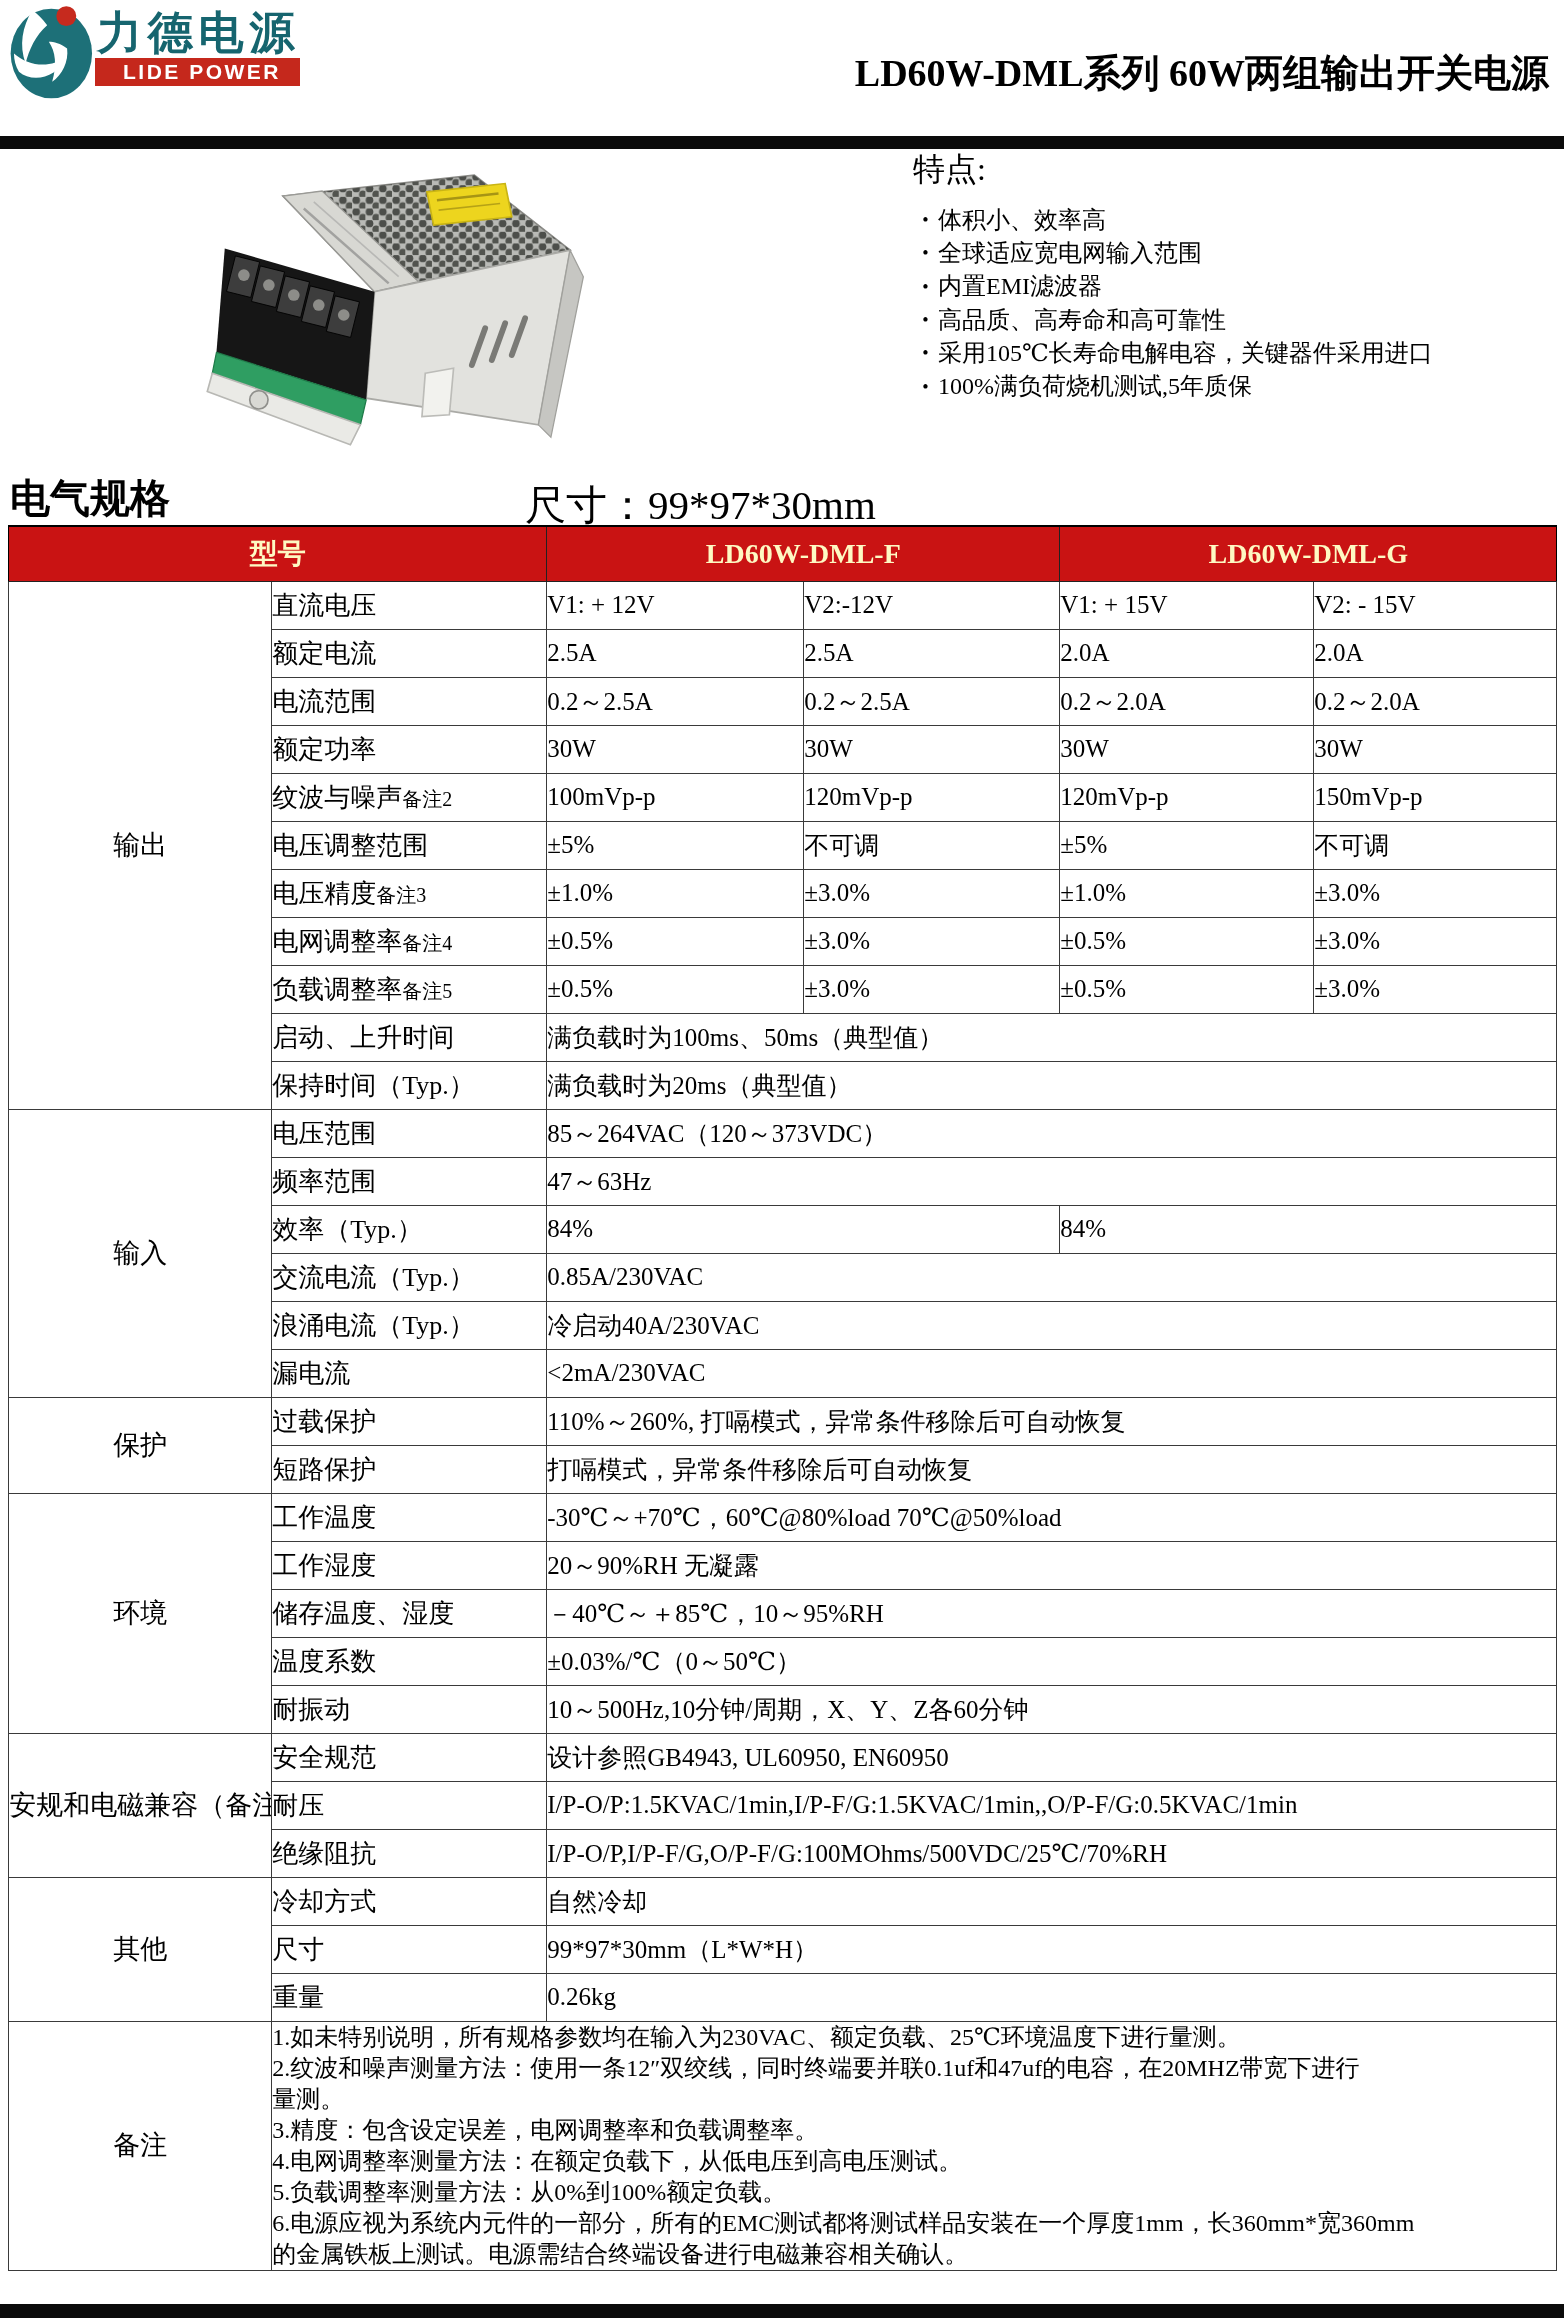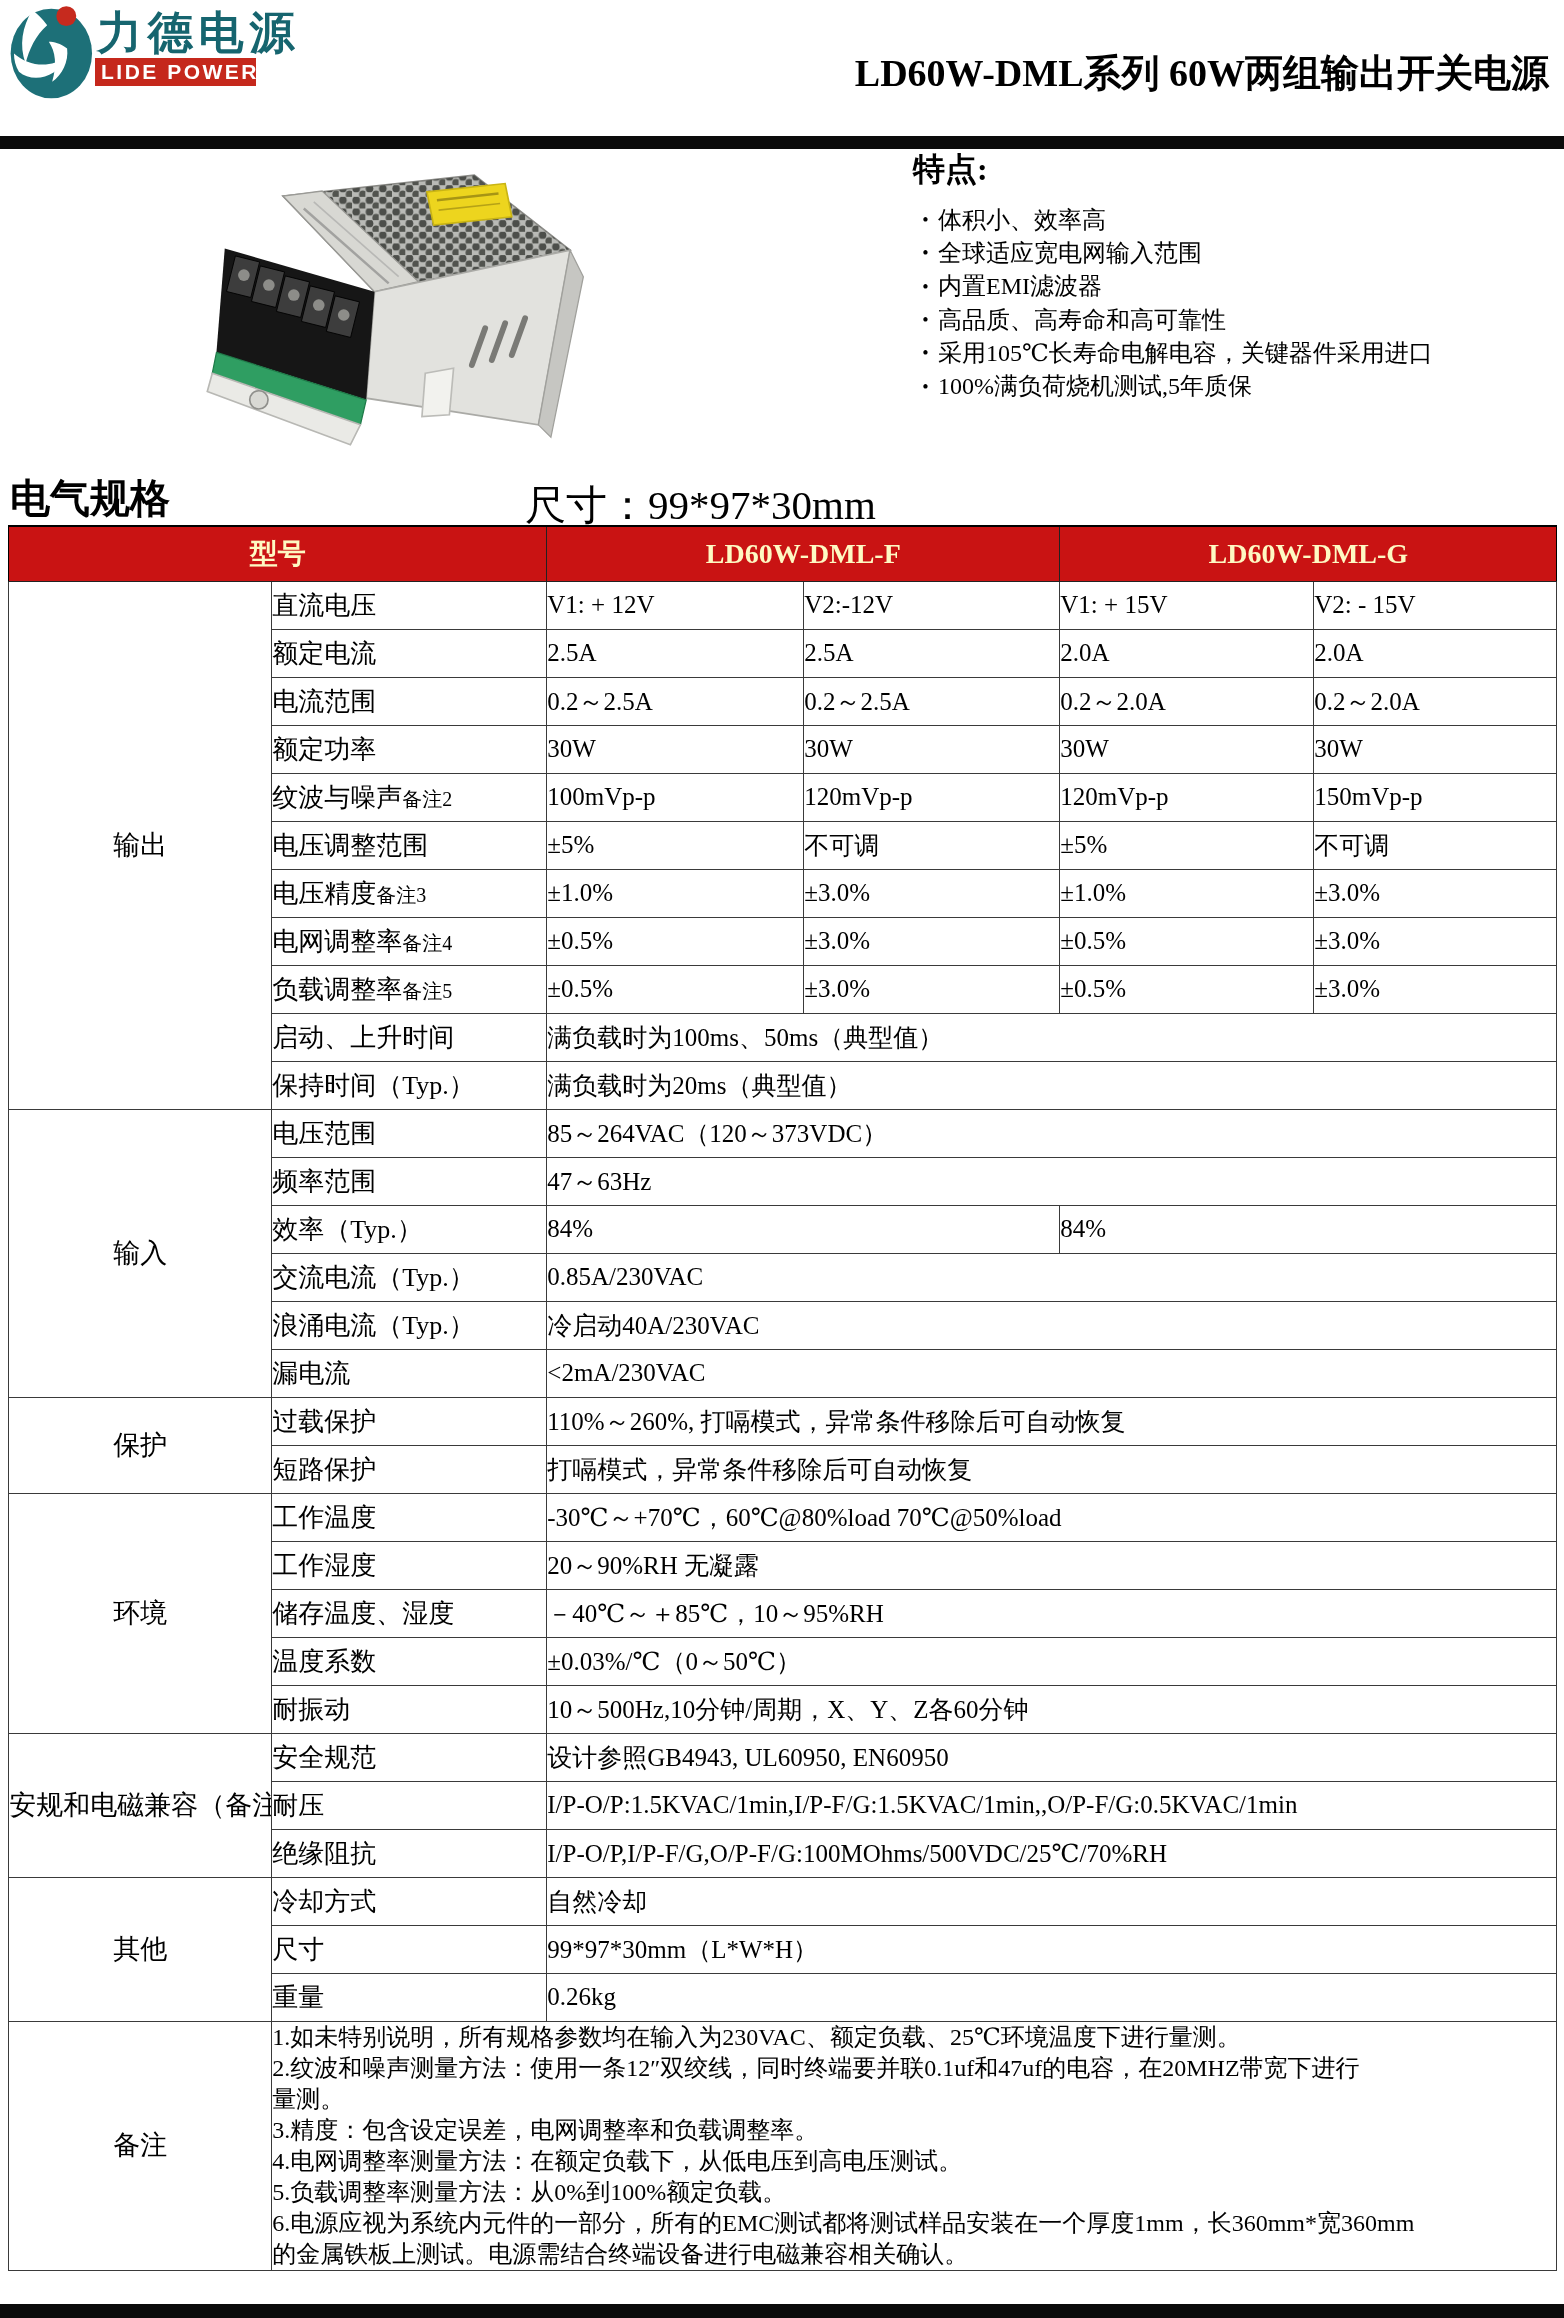--- a/index.html
+++ b/index.html
@@ -10,35 +10,35 @@
   html,body{margin:0;padding:0;}
   body{
     width:1564px;height:2319px;position:relative;background:#fff;
     font-family:"Liberation Serif","DejaVu Serif",serif;color:#000;
     overflow:hidden;
   }
   
   .logo-mark{position:absolute;left:6.7px;top:1.7px;width:92px;height:98px;}
   .logo-cn{position:absolute;left:97px;top:3.3px;font-size:45px;font-weight:bold;
     color:var(--logo-teal);letter-spacing:5.8px;white-space:nowrap;font-family:Liberation Mono, monospace;}
-  .logo-en-box{position:absolute;left:95px;top:58px;width:161px;height:28px;
+  .logo-en-box{position:absolute;left:95px;top:58px;width:205px;height:28px;
     background:var(--logo-red);display:flex;align-items:center;justify-content:center;padding-left:9px;}
   .logo-en{font-family:"Liberation Sans","DejaVu Sans",sans-serif;font-size:21px;
     font-weight:bold;color:#fff;letter-spacing:2.5px;white-space:nowrap;}
   .doc-title{position:absolute;left:716px;top:48px;width:833px;text-align:right;
     font-size:38px;font-weight:bold;white-space:nowrap;}
   .top-bar{position:absolute;left:0;top:136px;width:1564px;height:13.3px;background:var(--bar);}
   .bottom-bar{position:absolute;left:0;top:2304px;width:1564px;height:15px;background:var(--bar);}
 
   
   .product{position:absolute;left:179px;top:150px;width:416px;height:325px;}
 
   
   .features{position:absolute;left:913px;top:148px;width:645px;}
-  .features-heading{font-size:32px;font-weight:bold;margin:0 0 11.7px 0;}
+  .features-heading{font-size:32px;font-weight:normal;margin:0 0 11.7px 0;}
   .feature-list{list-style:none;margin:0;padding:0;}
   .feature-item{font-size:24px;line-height:33px;white-space:nowrap;}
   .feature-item .dot{display:inline-block;width:25px;text-align:center;font-size:18.3px;vertical-align:1.7px;}
 
   
   .spec-heading{position:absolute;left:10px;top:471px;font-size:40px;font-weight:bold;}
   .dimension-label{position:absolute;left:525px;top:478px;font-size:41px;}
 
   
   table.spec{position:absolute;left:8.3px;top:525px;width:1547px;border-collapse:collapse;

